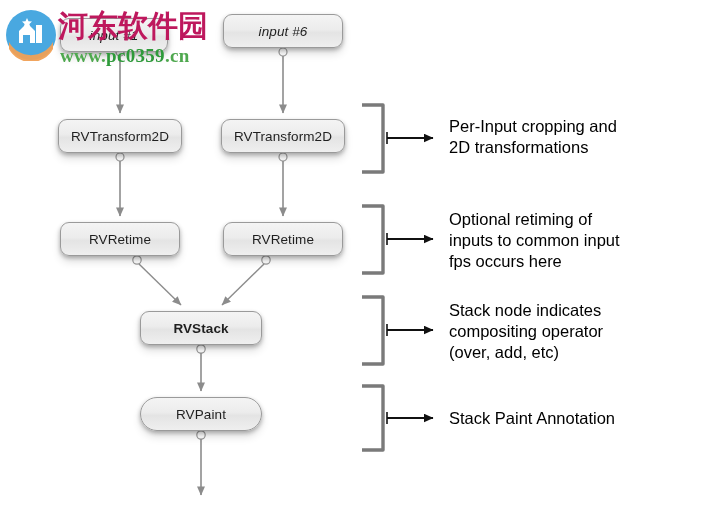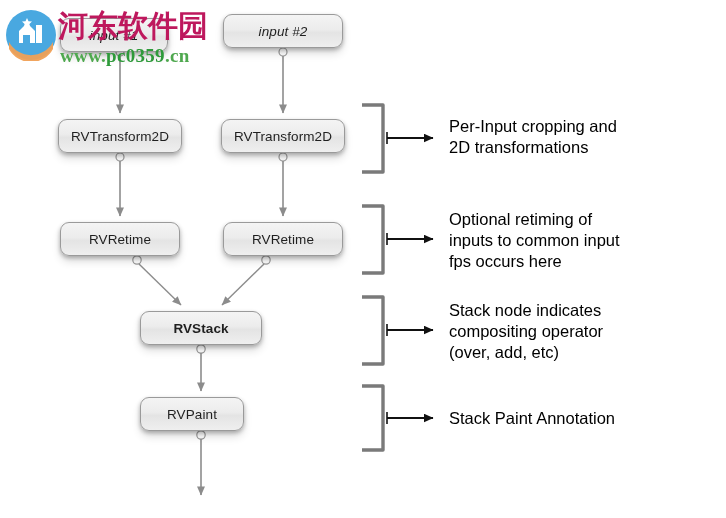--- a/index.html
+++ b/index.html
@@ -168,33 +168,33 @@
 
     <g>
       <path d="M362,386 L383,386 L383,450 L362,450" fill="none" stroke="#7a7a7a" stroke-width="3.4" stroke-linejoin="round" stroke-linecap="butt"></path>
       <line x1="387" y1="412" x2="387" y2="424" stroke="#111111" stroke-width="1.6"></line>
       <line x1="387" y1="418" x2="433" y2="418" stroke="#111111" stroke-width="1.8" marker-end="url(#arrowBlack)"></line>
     </g>
   </svg>
 
   <div class="node italic" style="left:60px;  top:18px;  width:108px; height:34px;">input #1</div>
 
-  <div class="node italic" style="left:223px; top:14px;  width:120px; height:34px;">input #2</div>
+  <div class="node italic" style="left:223px; top:14px;  width:120px; height:34px;">input #6</div>
 
   <div class="node" style="left:58px;  top:119px; width:124px; height:34px;">RVTransform2D</div>
 
   <div class="node" style="left:221px; top:119px; width:124px; height:34px;">RVTransform2D</div>
 
   <div class="node" style="left:60px;  top:222px; width:120px; height:34px;">RVRetime</div>
 
   <div class="node" style="left:223px; top:222px; width:120px; height:34px;">RVRetime</div>
 
   <div class="node" style="left:140px; top:311px; width:122px; height:34px;font-weight:bold;">RVStack</div>
 
-  <div class="node" style="left:140px; top:397px; width:104px; height:34px;">RVPaint</div>
+  <div class="node" style="left:140px; top:397px; width:122px; height:34px;border-radius:17px;">RVPaint</div>
 
   <div class="annot-text" style="left:449px; top:116px; width:265px;">Per-Input cropping and
 2D transformations</div>
 
   <div class="annot-text" style="left:449px; top:209px; width:265px;">Optional retiming of
 inputs to common input
 fps occurs here</div>
 
   <div class="annot-text" style="left:449px; top:300px; width:265px;">Stack node indicates
 compositing operator

